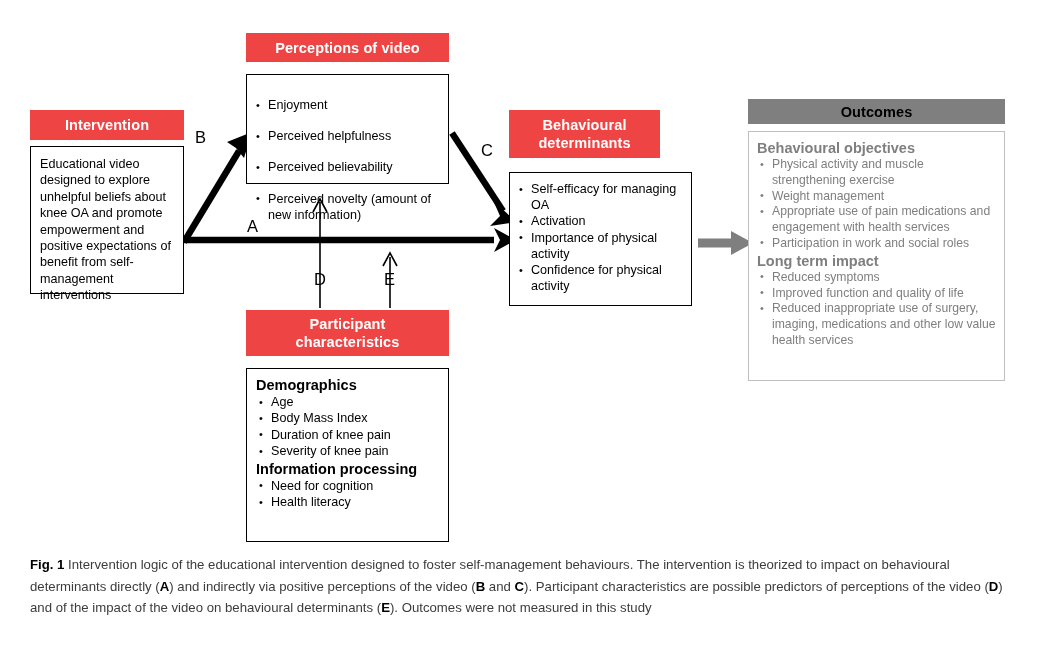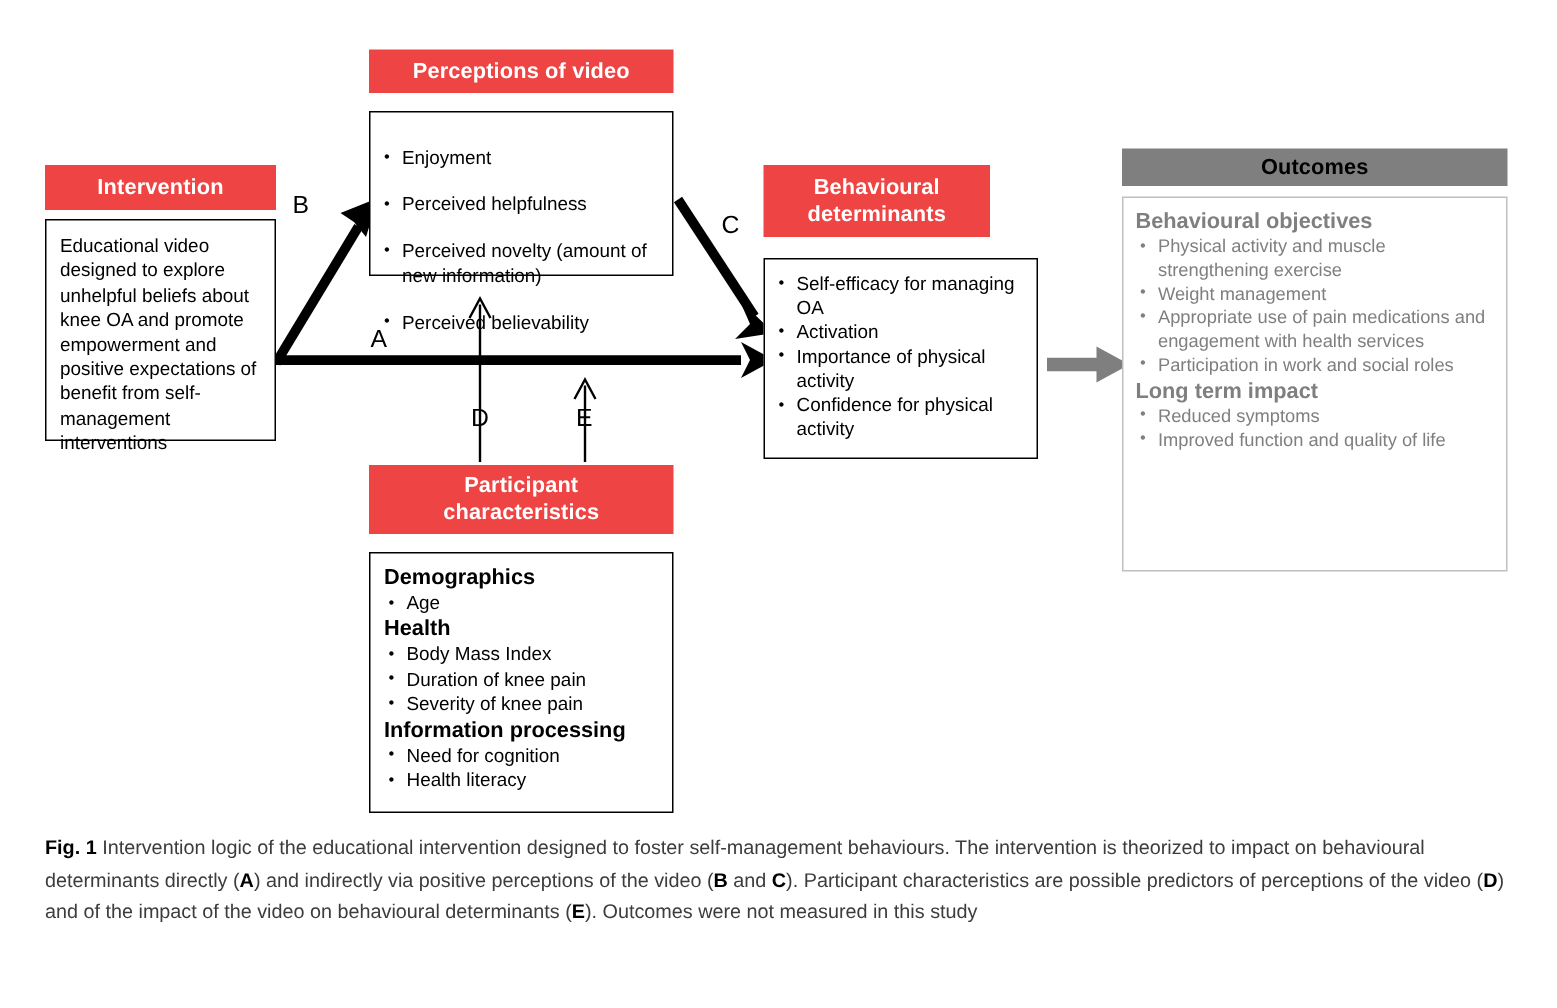--- a/index.html
+++ b/index.html
@@ -184,22 +184,22 @@
   <div class="hdr" id="hdr-intervention">Intervention</div>
   <div class="bodybox" id="box-intervention">
     <div class="txt">Educational video designed to explore unhelpful beliefs about knee OA and promote empowerment and positive expectations of benefit from self-management interventions</div>
   </div>
 
   <div class="hdr" id="hdr-perceptions">Perceptions of video</div>
   <div class="bodybox" id="box-perceptions">
     <ul class="blist">
       <li>Enjoyment</li>
       <li>Perceived helpfulness</li>
+      <li>Perceived believability</li>
       <li>Perceived novelty (amount of new information)</li>
-      <li>Perceived believability</li>
     </ul>
   </div>
 
   <div class="hdr" id="hdr-behav">
     <span>Behavioural</span>
     <span>determinants</span>
   </div>
   <div class="bodybox" id="box-behav">
     <ul class="blist">
       <li>Self-efficacy for managing OA</li>
@@ -215,33 +215,33 @@
     <ul class="blist">
       <li>Physical activity and muscle strengthening exercise</li>
       <li>Weight management</li>
       <li>Appropriate use of pain medications and engagement with health services</li>
       <li>Participation in work and social roles</li>
     </ul>
     <div class="subhead">Long term impact</div>
     <ul class="blist">
       <li>Reduced symptoms</li>
       <li>Improved function and quality of life</li>
+      <li>Reduced inappropriate use of surgery, imaging, medications and other low value health services</li>
     </ul>
   </div>
 
   <div class="hdr" id="hdr-participant">
     <span>Participant</span>
     <span>characteristics</span>
   </div>
   <div class="bodybox" id="box-participant">
     <div class="subhead">Demographics</div>
     <ul class="blist">
       <li>Age</li>
     </ul>
-    <div class="subhead">Health</div>
     <ul class="blist">
       <li>Body Mass Index</li>
       <li>Duration of knee pain</li>
       <li>Severity of knee pain</li>
     </ul>
     <div class="subhead">Information processing</div>
     <ul class="blist">
       <li>Need for cognition</li>
       <li>Health literacy</li>
     </ul>

